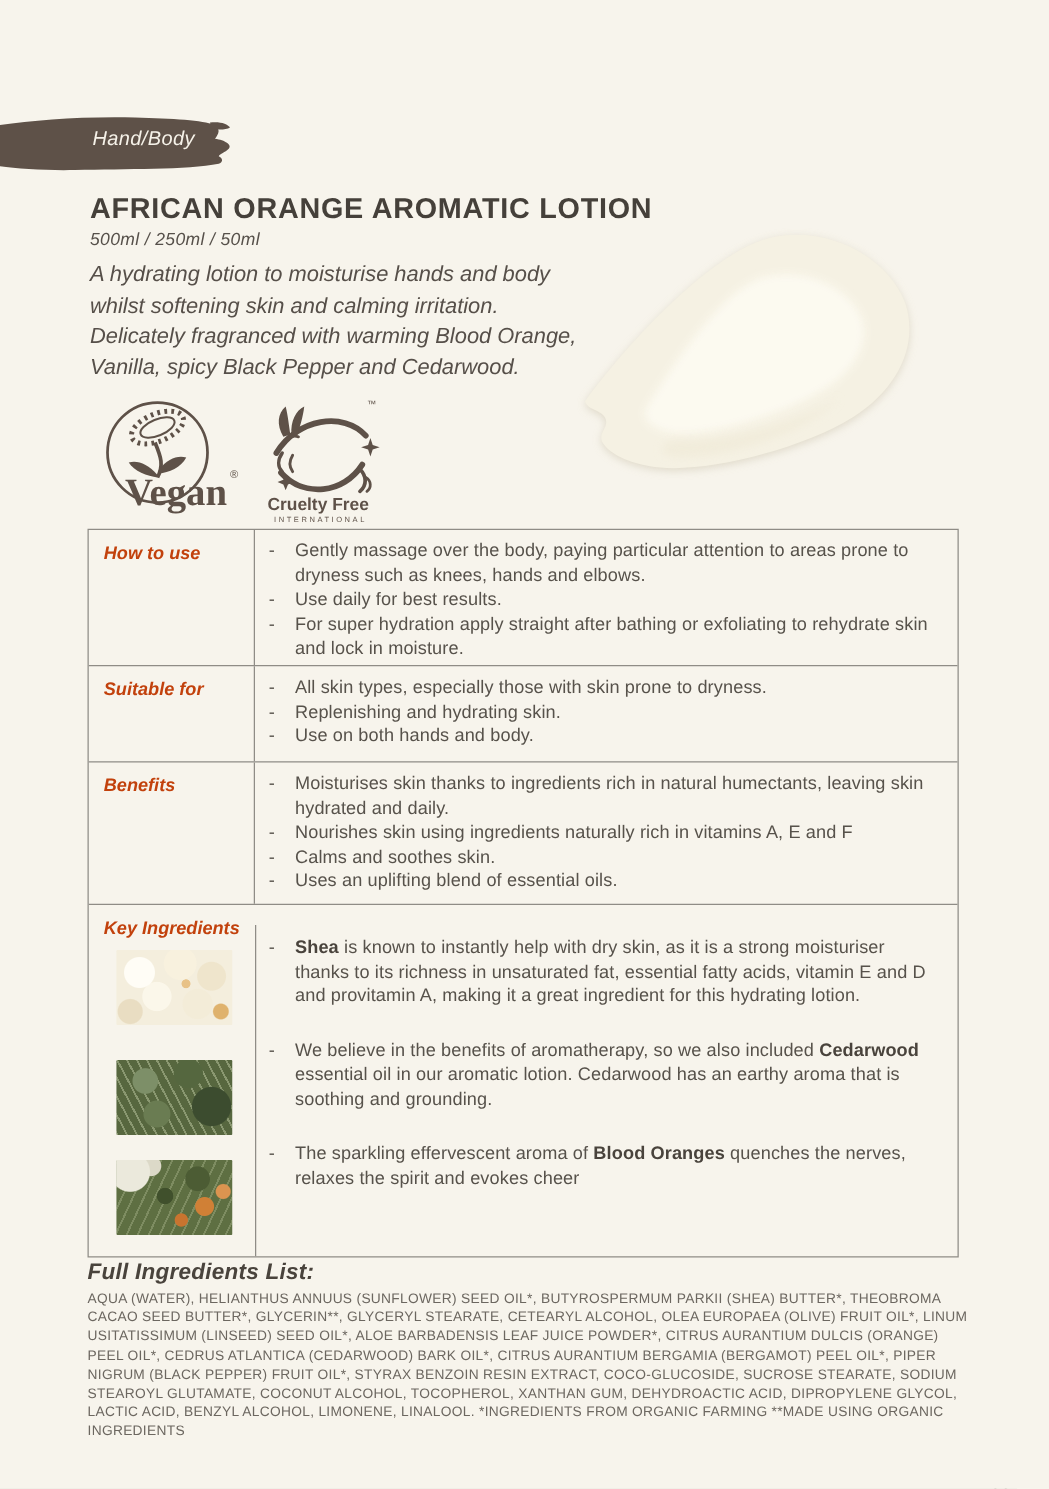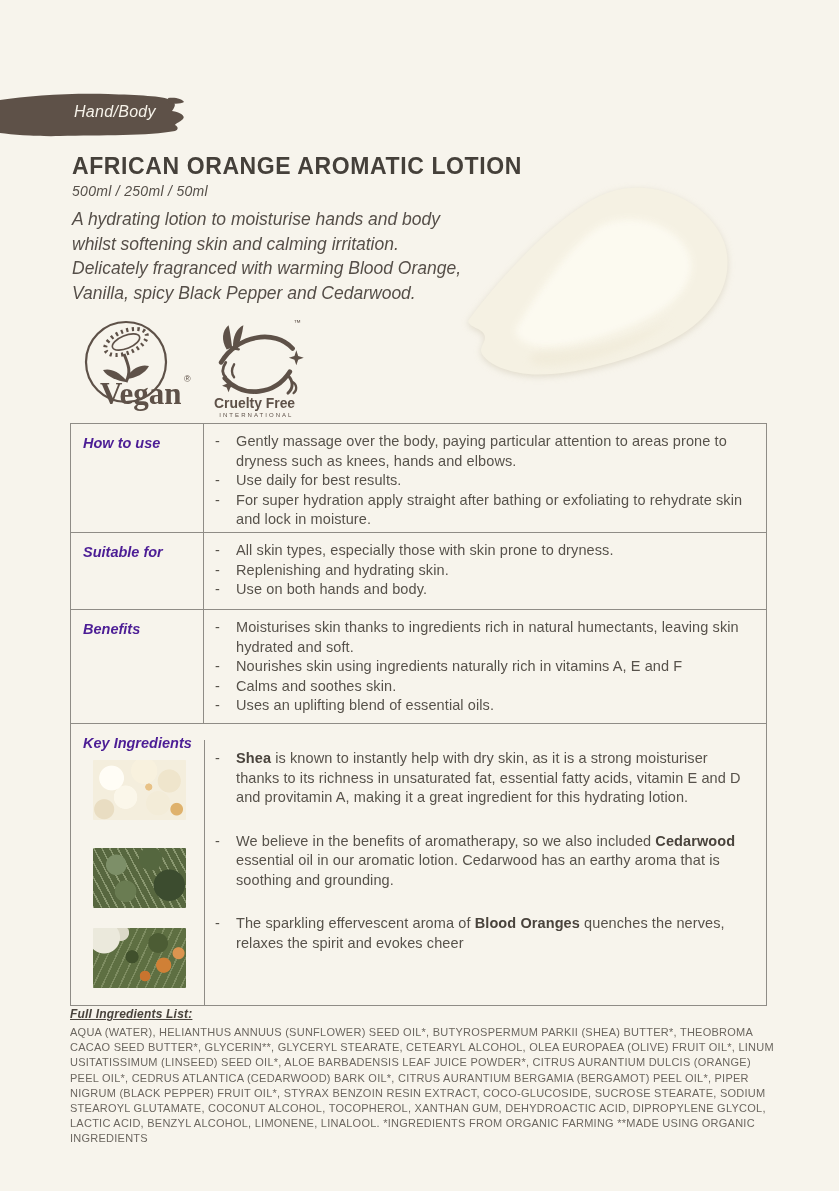--- a/index.html
+++ b/index.html
@@ -38,21 +38,21 @@
     position:absolute;left:70px;top:423px;width:697px;
     border:1px solid #8f8c86;box-sizing:border-box;
   }
   .t-row{display:flex;border-bottom:1px solid #8f8c86;position:relative;}
   .t-row:last-child{border-bottom:none;}
   .cell-label{
     width:133px;min-width:133px;box-sizing:border-box;
     border-right:1px solid #8f8c86;padding:10px 6px 8px 12px;
   }
   .cell-label.no-border{border-right:none;}
-  .row-label{font-size:14.5px;font-weight:bold;font-style:italic;color:#4c1d95;}
+  .row-label{font-size:14.5px;font-weight:bold;font-style:italic;color:#c2410c;}
   .cell-content{flex:1;padding:8px 14px 8px 8px;box-sizing:border-box;}
   .row4-divider{
     position:absolute;left:133px;top:16px;bottom:0;width:1px;background:#8f8c86;
   }
   .row-howto{height:108px;}
   .row-suitable{height:76px;justify-content:flex-end;}
   .row-benefits{height:113px;}
   .row-keying{height:281px;}
   .bullet{display:flex;font-size:14.5px;line-height:19.5px;color:#57524b;}
   .bullet .dash{width:21px;min-width:21px;text-align:left;padding-left:3px;}
@@ -94,21 +94,21 @@
       radial-gradient(circle at 56% 80%, #c8742f 0 7%, transparent 8%),
       radial-gradient(circle at 92% 42%, #db9450 0 6%, transparent 7%),
       radial-gradient(circle at 42% 48%, #40502c 0 10%, transparent 11%),
       radial-gradient(circle at 70% 25%, #4c5c34 0 12%, transparent 13%),
       repeating-linear-gradient(115deg, rgba(220,228,190,.25) 0 1.5px, transparent 1.5px 8px),
       #5e6f42;
   }
   
   .ingredients{position:absolute;left:70px;top:1007px;width:706px;}
   .ing-heading{
-    font-size:12px;font-weight:bold;font-style:italic;color:#49433c;letter-spacing:.2px;text-decoration:underline;
+    font-size:18px;font-weight:bold;font-style:italic;color:#49433c;letter-spacing:.2px;
   }
   .ing-text{
     margin-top:4px;font-size:11px;line-height:15.2px;color:#6c6760;letter-spacing:.25px;
   }
   
   .page-number{
     position:absolute;right:30px;top:1148px;font-size:14px;color:#5a544d;letter-spacing:.5px;margin-top:40px;
   }
 </style>
 </head>
@@ -237,21 +237,21 @@
         </div>
     </div>
 
     <div class="t-row row-benefits">
       <div class="cell-label">
         <span class="row-label">Benefits</span>
       </div>
       <div class="cell-content bullets">
           <div class="bullet">
             <span class="dash">-</span>
-            <span class="btxt"><span>Moisturises skin thanks to ingredients rich in natural humectants, leaving skin hydrated and soft.</span></span>
+            <span class="btxt"><span>Moisturises skin thanks to ingredients rich in natural humectants, leaving skin hydrated and daily.</span></span>
           </div>
           <div class="bullet">
             <span class="dash">-</span>
             <span class="btxt"><span>Nourishes skin using ingredients naturally rich in vitamins A, E and F</span></span>
           </div>
           <div class="bullet">
             <span class="dash">-</span>
             <span class="btxt"><span>Calms and soothes skin.</span></span>
           </div>
           <div class="bullet">

